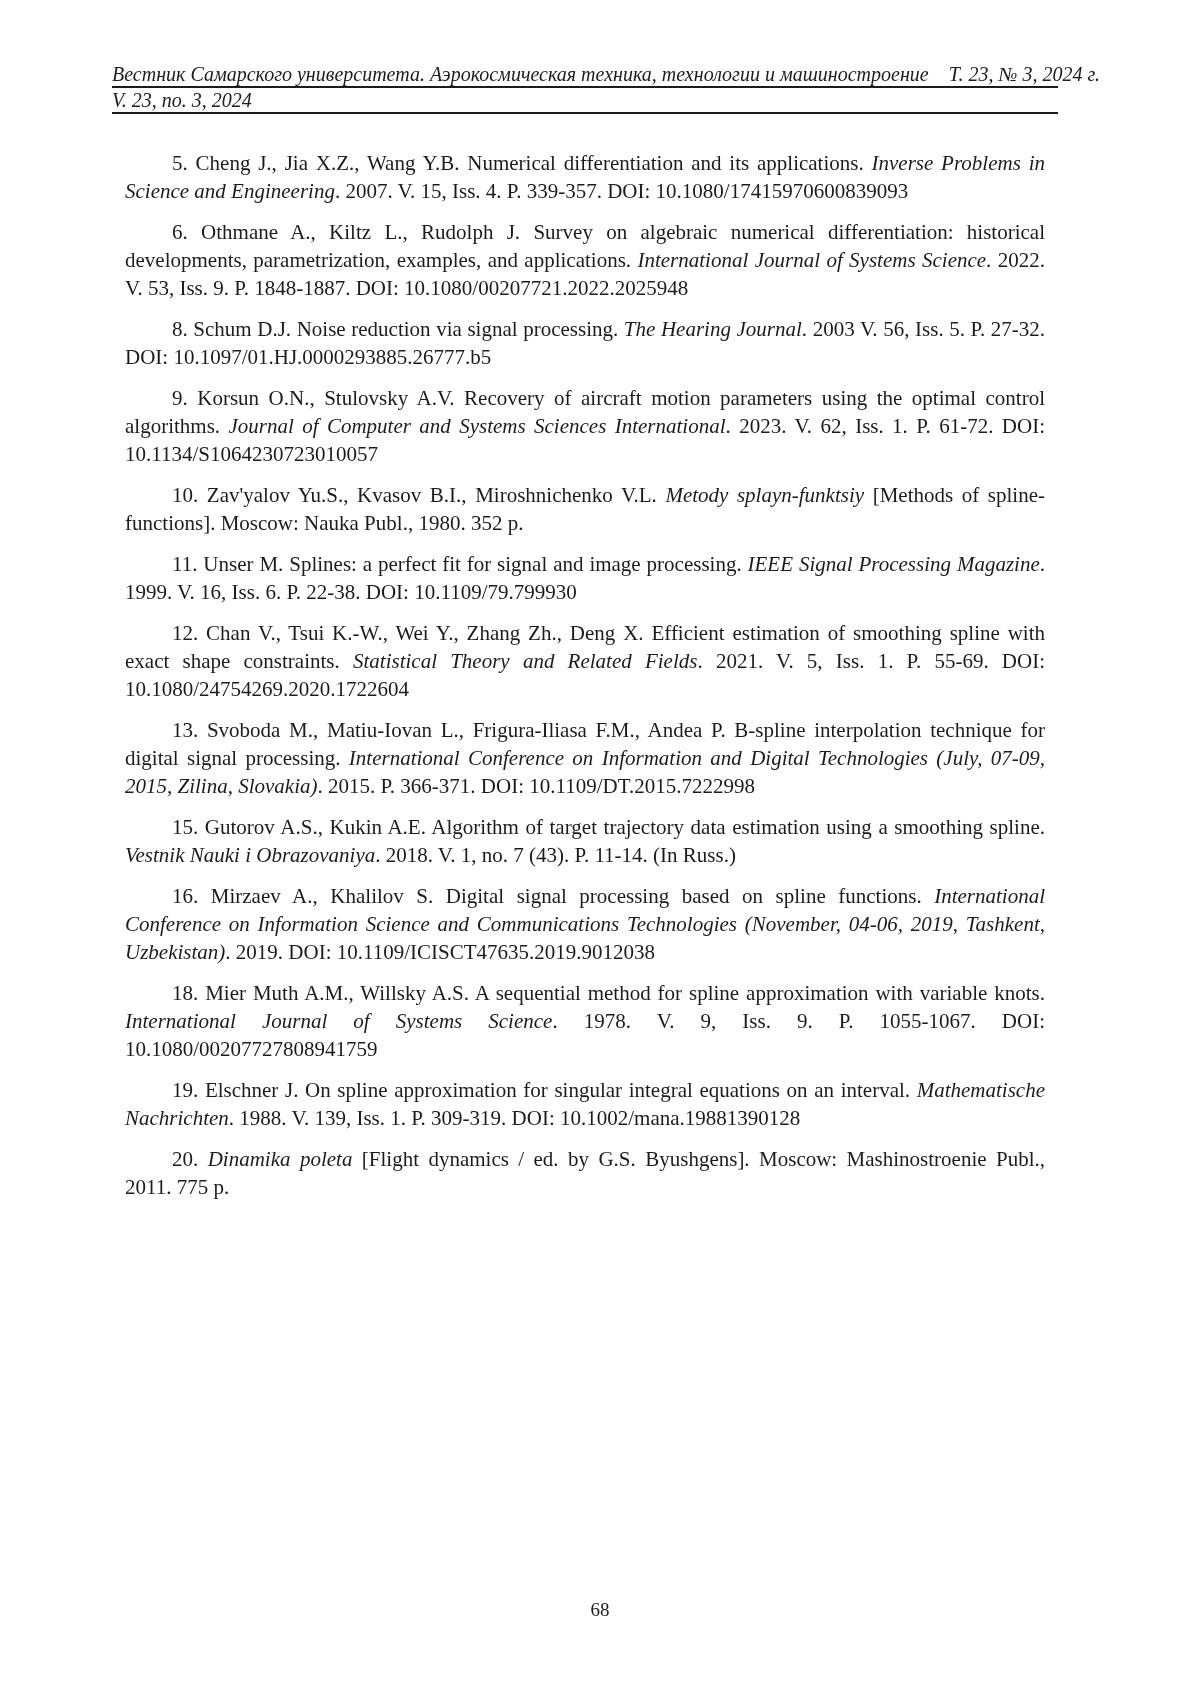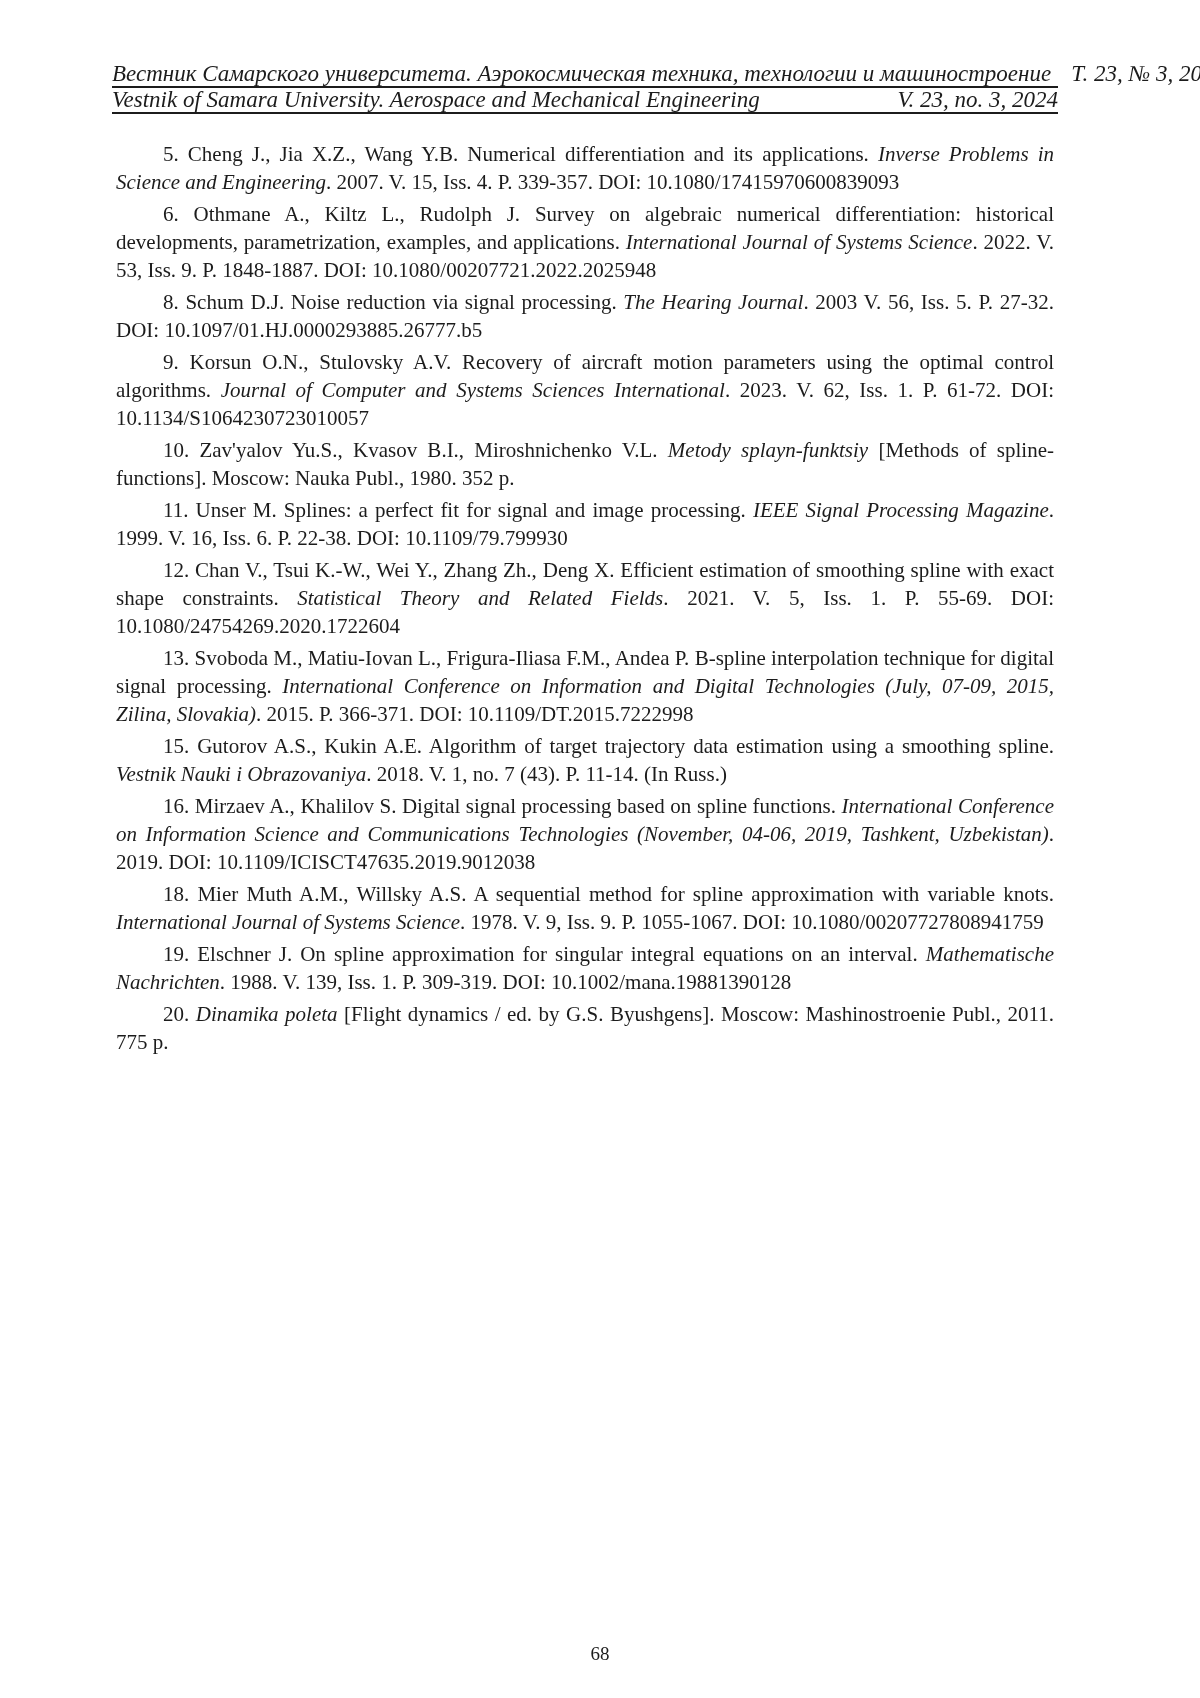--- a/index.html
+++ b/index.html
@@ -20,67 +20,65 @@
     position: absolute;
     left: 112px;
     top: 62px;
     width: 946px;
   }
   .header-row {
     display: flex;
     justify-content: space-between;
     align-items: baseline;
     font-style: italic;
-    font-size: 23px;
+    font-size: 20px;
     line-height: 24px;
     height: 26px;
     border-bottom: 2px solid #1c1c1c;
     box-sizing: border-box;
     white-space: nowrap;
   }
   .header-row .hl { padding-right: 20px; }
   .references {
     position: absolute;
     left: 112px;
     top: 136px;
     width: 946px;
     font-size: 21px;
     line-height: 28px;
     text-align: justify;
     text-justify: inter-word;
     hyphens: none;
   }
   .references p.ref {
-    margin: 4px;
+    margin: 13px;
     padding: 0;
     text-indent: 47px;
   }
   .page-footer {
     position: absolute;
     left: 0;
     top: 1598px;
     width: 100%;
     text-align: center;
     font-size: 19px;
     line-height: 24px;
-    margin-top: 44px;
   }
 </style>
 </head>
 <body>
 
 <div class="page">
 
   <header class="page-header">
     <div class="header-row">
       <span class="hl">Вестник Самарского университета. Аэрокосмическая техника, технологии и машиностроение</span>
       <span class="hr">Т. 23, № 3, 2024 г.</span>
     </div>
     <div class="header-row">
-      <span class="hl">Vestnik of Samara University. Aerospace and Mechanical Engineering</span>
       <span class="hr">V. 23, no. 3, 2024</span>
     </div>
   </header>
 
   <main class="references">
       <p class="ref"><span>5. Cheng J., Jia X.Z., Wang Y.B. Numerical differentiation and its applications. </span><i>Inverse Problems in Science and Engineering</i><span>. 2007. V. 15, Iss. 4. P. 339-357. DOI: 10.1080/17415970600839093</span></p>
       <p class="ref"><span>6. Othmane A., Kiltz L., Rudolph J. Survey on algebraic numerical differentiation: historical developments, parametrization, examples, and applications. </span><i>International Journal of Systems Science</i><span>. 2022. V. 53, Iss. 9. P. 1848-1887. DOI: 10.1080/00207721.2022.2025948</span></p>
       <p class="ref"><span>8. Schum D.J. Noise reduction via signal processing. </span><i>The Hearing Journal</i><span>. 2003 V. 56, Iss. 5. P. 27-32. DOI: 10.1097/01.HJ.0000293885.26777.b5</span></p>
       <p class="ref"><span>9. Korsun O.N., Stulovsky A.V. Recovery of aircraft motion parameters using the optimal control algorithms. </span><i>Journal of Computer and Systems Sciences International</i><span>. 2023. V. 62, Iss. 1. P. 61-72. DOI: 10.1134/S1064230723010057</span></p>
       <p class="ref"><span>10. Zav'yalov Yu.S., Kvasov B.I., Miroshnichenko V.L. </span><i>Metody splayn-funktsiy</i><span> [Methods of spline-functions]. Moscow: Nauka Publ., 1980. 352 p.</span></p>

